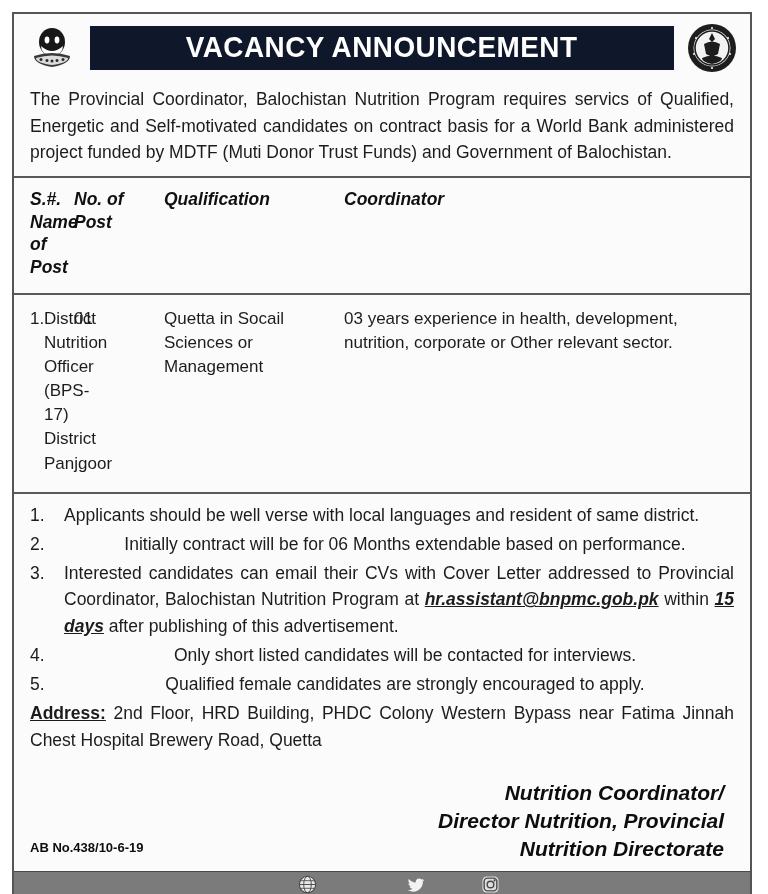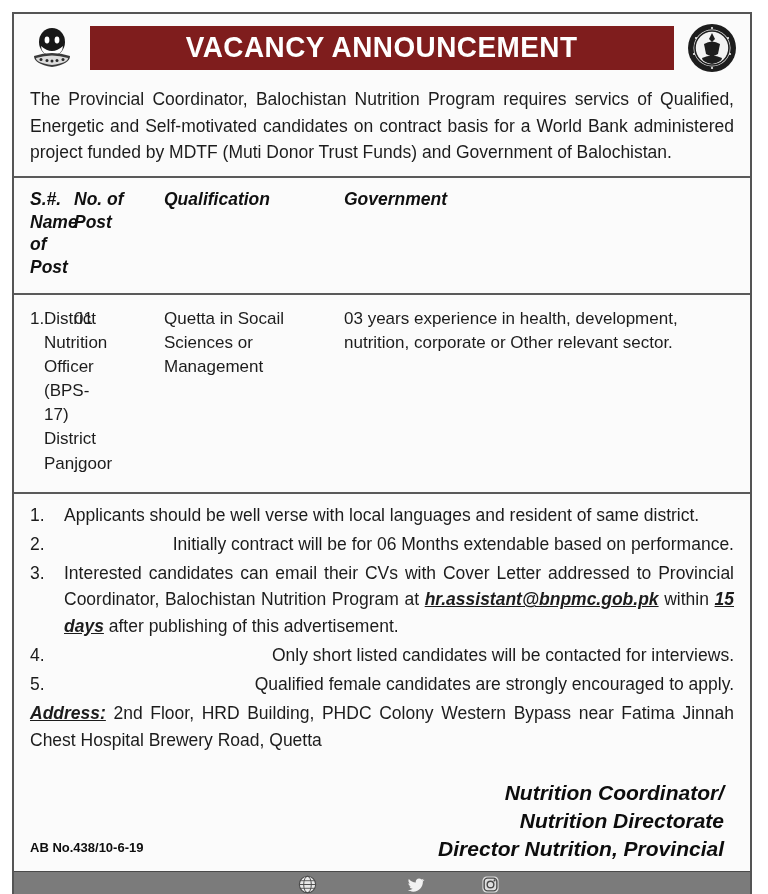--- a/index.html
+++ b/index.html
@@ -31,21 +31,21 @@
   .logo {
     flex: 0 0 auto;
     width: 56px;
     height: 56px;
     position: relative;
   }
   .logo svg { display: block; width: 56px; height: 56px; }
 
   .title-banner {
     flex: 1 1 auto;
-    background: #7f1d1d;
+    background: #0f172a;
     text-align: center;
     padding: 5px 0 7px 0;
     margin: 0 4px;
   }
   .title-banner .title-text {
     color: #ffffff;
     font-weight: bold;
     font-size: 30px;
     letter-spacing: 0.5px;
     line-height: 1.05;
@@ -122,40 +122,39 @@
   }
   .li-num {
     flex: 0 0 34px;
     text-align: left;
   }
   .li-text {
     flex: 1 1 auto;
     text-align: justify;
     text-justify: inter-word;
   }
-  .li-text.no-justify { text-align: right; margin-left: 12px; }
+  .li-text.no-justify { text-align: center; margin-left: 12px; }
 
   .em-ul {
     font-weight: bold;
     font-style: italic;
     text-decoration: underline;
   }
 
   .address-line {
     font-size: 17.5px;
     line-height: 1.5;
     color: #1c1c1c;
     text-align: justify;
     text-justify: inter-word;
     margin: 2px 0 0 0;
     padding: 0 0 0 0;
   }
   .address-label {
     font-weight: bold;
-    font-style: italic;
     text-decoration: underline;
   }
 
   
   .sign-area {
     display: flex;
     align-items: flex-end;
     padding: 10px 26px 8px 16px;
     min-height: 96px;
   }
@@ -254,21 +253,21 @@
   <div class="intro-block">
     <p class="intro-text">The Provincial Coordinator, Balochistan Nutrition Program requires servics of Qualified, Energetic and Self-motivated candidates on contract basis for a World Bank administered project funded by MDTF (Muti Donor Trust Funds) and Government of Balochistan.</p>
   </div>
 
   <table class="post-table">
     <thead>
       <tr class="thead-row">
         <th class="col-sn" colspan="2">S.#. Name of Post</th>
         <th class="col-no">No. of Post</th>
         <th class="col-qual">Qualification</th>
-        <th class="col-exp">Government</th>
+        <th class="col-exp">Coordinator</th>
       </tr>
     </thead>
     <tbody>
       <tr class="tbody-row">
         <td class="col-sn">1.</td>
         <td class="col-name">District Nutrition Officer (BPS-17) District Panjgoor</td>
         <td class="col-no">01</td>
         <td class="col-qual">Quetta in Socail Sciences or Management</td>
         <td class="col-exp">03 years experience in health, development, nutrition, corporate or Other relevant sector.</td>
       </tr>
@@ -304,22 +303,22 @@
       </li>
     </ol>
 
     <p class="address-line"><span class="address-label">Address:</span><span> 2nd Floor, HRD Building, PHDC Colony Western Bypass near Fatima Jinnah Chest Hospital Brewery Road, Quetta</span></p>
   </div>
 
   <div class="sign-area">
     <div class="ref-no">AB No.438/10-6-19</div>
     <div class="sign-block">
       <div>Nutrition Coordinator/</div>
+      <div>Director Nutrition, Provincial</div>
       <div>Nutrition Directorate</div>
-      <div>Director Nutrition, Provincial</div>
     </div>
   </div>
 
   <div class="footer-bar">
 
     <div class="footer-item">
       <svg class="sicon" viewBox="0 0 20 20">
         <circle cx="10" cy="10" r="8.6" fill="#e8e8e8"></circle>
         <circle cx="10" cy="10" r="8.6" fill="none" stroke="#4a4a4a" stroke-width="1.1"></circle>
         <ellipse cx="10" cy="10" rx="4" ry="8.6" fill="none" stroke="#4a4a4a" stroke-width="1"></ellipse>

